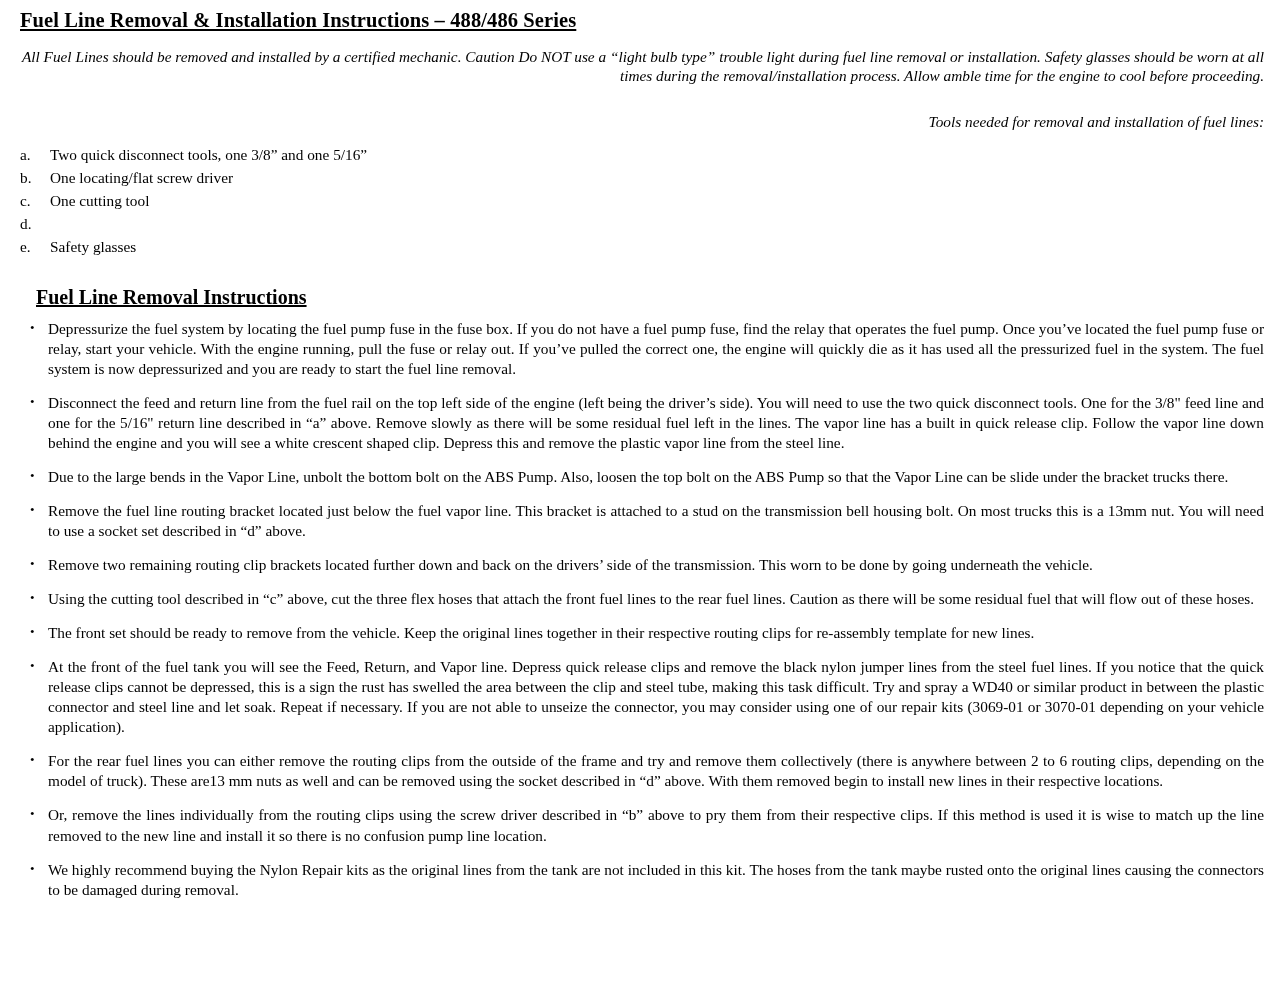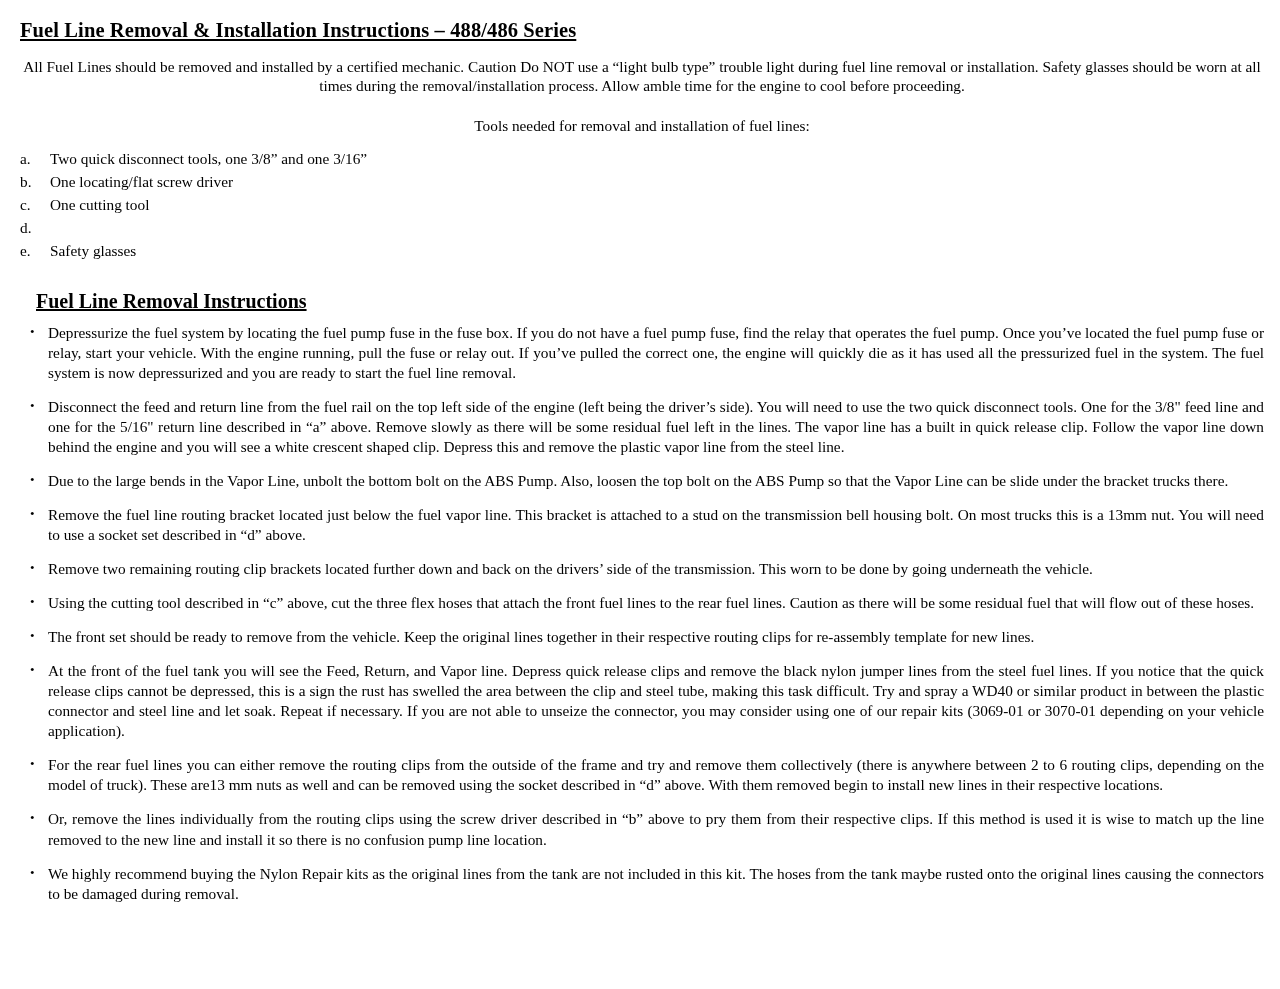--- a/index.html
+++ b/index.html
@@ -9,45 +9,46 @@
   }
   body {
     width: 1280px;
     min-height: 989px;
     font-family: "Liberation Serif", "DejaVu Serif", serif;
     color: #000000;
   }
   .page {
     width: 1280px;
     box-sizing: border-box;
-    padding: 12px 16px 10px 16px;
+    padding: 2px 16px 10px 16px;
   }
   h1.doc-title {
     font-size: 20.5px;
     font-weight: bold;
     text-decoration: underline;
     margin: 6px 0 0 4px;
     letter-spacing: 0.1px;
     line-height: 1.2;
   }
   h2.section-title {
     font-size: 20px;
     font-weight: bold;
     text-decoration: underline;
     margin: 26px 0 6px 20px;
     line-height: 1.2;
   }
   p.para {
     font-size: 15.3px;
     line-height: 1.30;
     margin: 14px 0 0 4px;
-    text-align: center;
+    text-align: right;
+    font-style: italic;
   }
   p.para.tools-lead {
-    margin-top: 20px;
+    margin-top: 26px;
   }
   ol.alpha-list {
     list-style: none;
     margin: 12px 0 0 0;
     padding: 0;
   }
   ol.alpha-list li {
     font-size: 15.3px;
     line-height: 1.50;
     margin: 0 0 0 4px;
@@ -95,21 +96,21 @@
 
   <h1 class="doc-title">Fuel Line Removal &amp; Installation Instructions – 488/486 Series</h1>
 
   <p class="para">All Fuel Lines should be removed and installed by a certified mechanic. Caution Do NOT use a “light bulb type” trouble light during fuel line removal or installation. Safety glasses should be worn at all times during the removal/installation process.  Allow amble time for the engine to cool before proceeding.</p>
 
   <p class="para tools-lead">Tools needed for removal and installation of fuel lines:</p>
 
   <ol class="alpha-list">
     <li>
       <span class="marker">a.</span>
-      <span class="ltext">Two quick disconnect tools, one 3/8” and one 3/16”</span>
+      <span class="ltext">Two quick disconnect tools, one 3/8” and one 5/16”</span>
     </li>
     <li>
       <span class="marker">b.</span>
       <span class="ltext">One locating/flat screw driver</span>
     </li>
     <li>
       <span class="marker">c.</span>
       <span class="ltext">One cutting tool</span>
     </li>
     <li>

